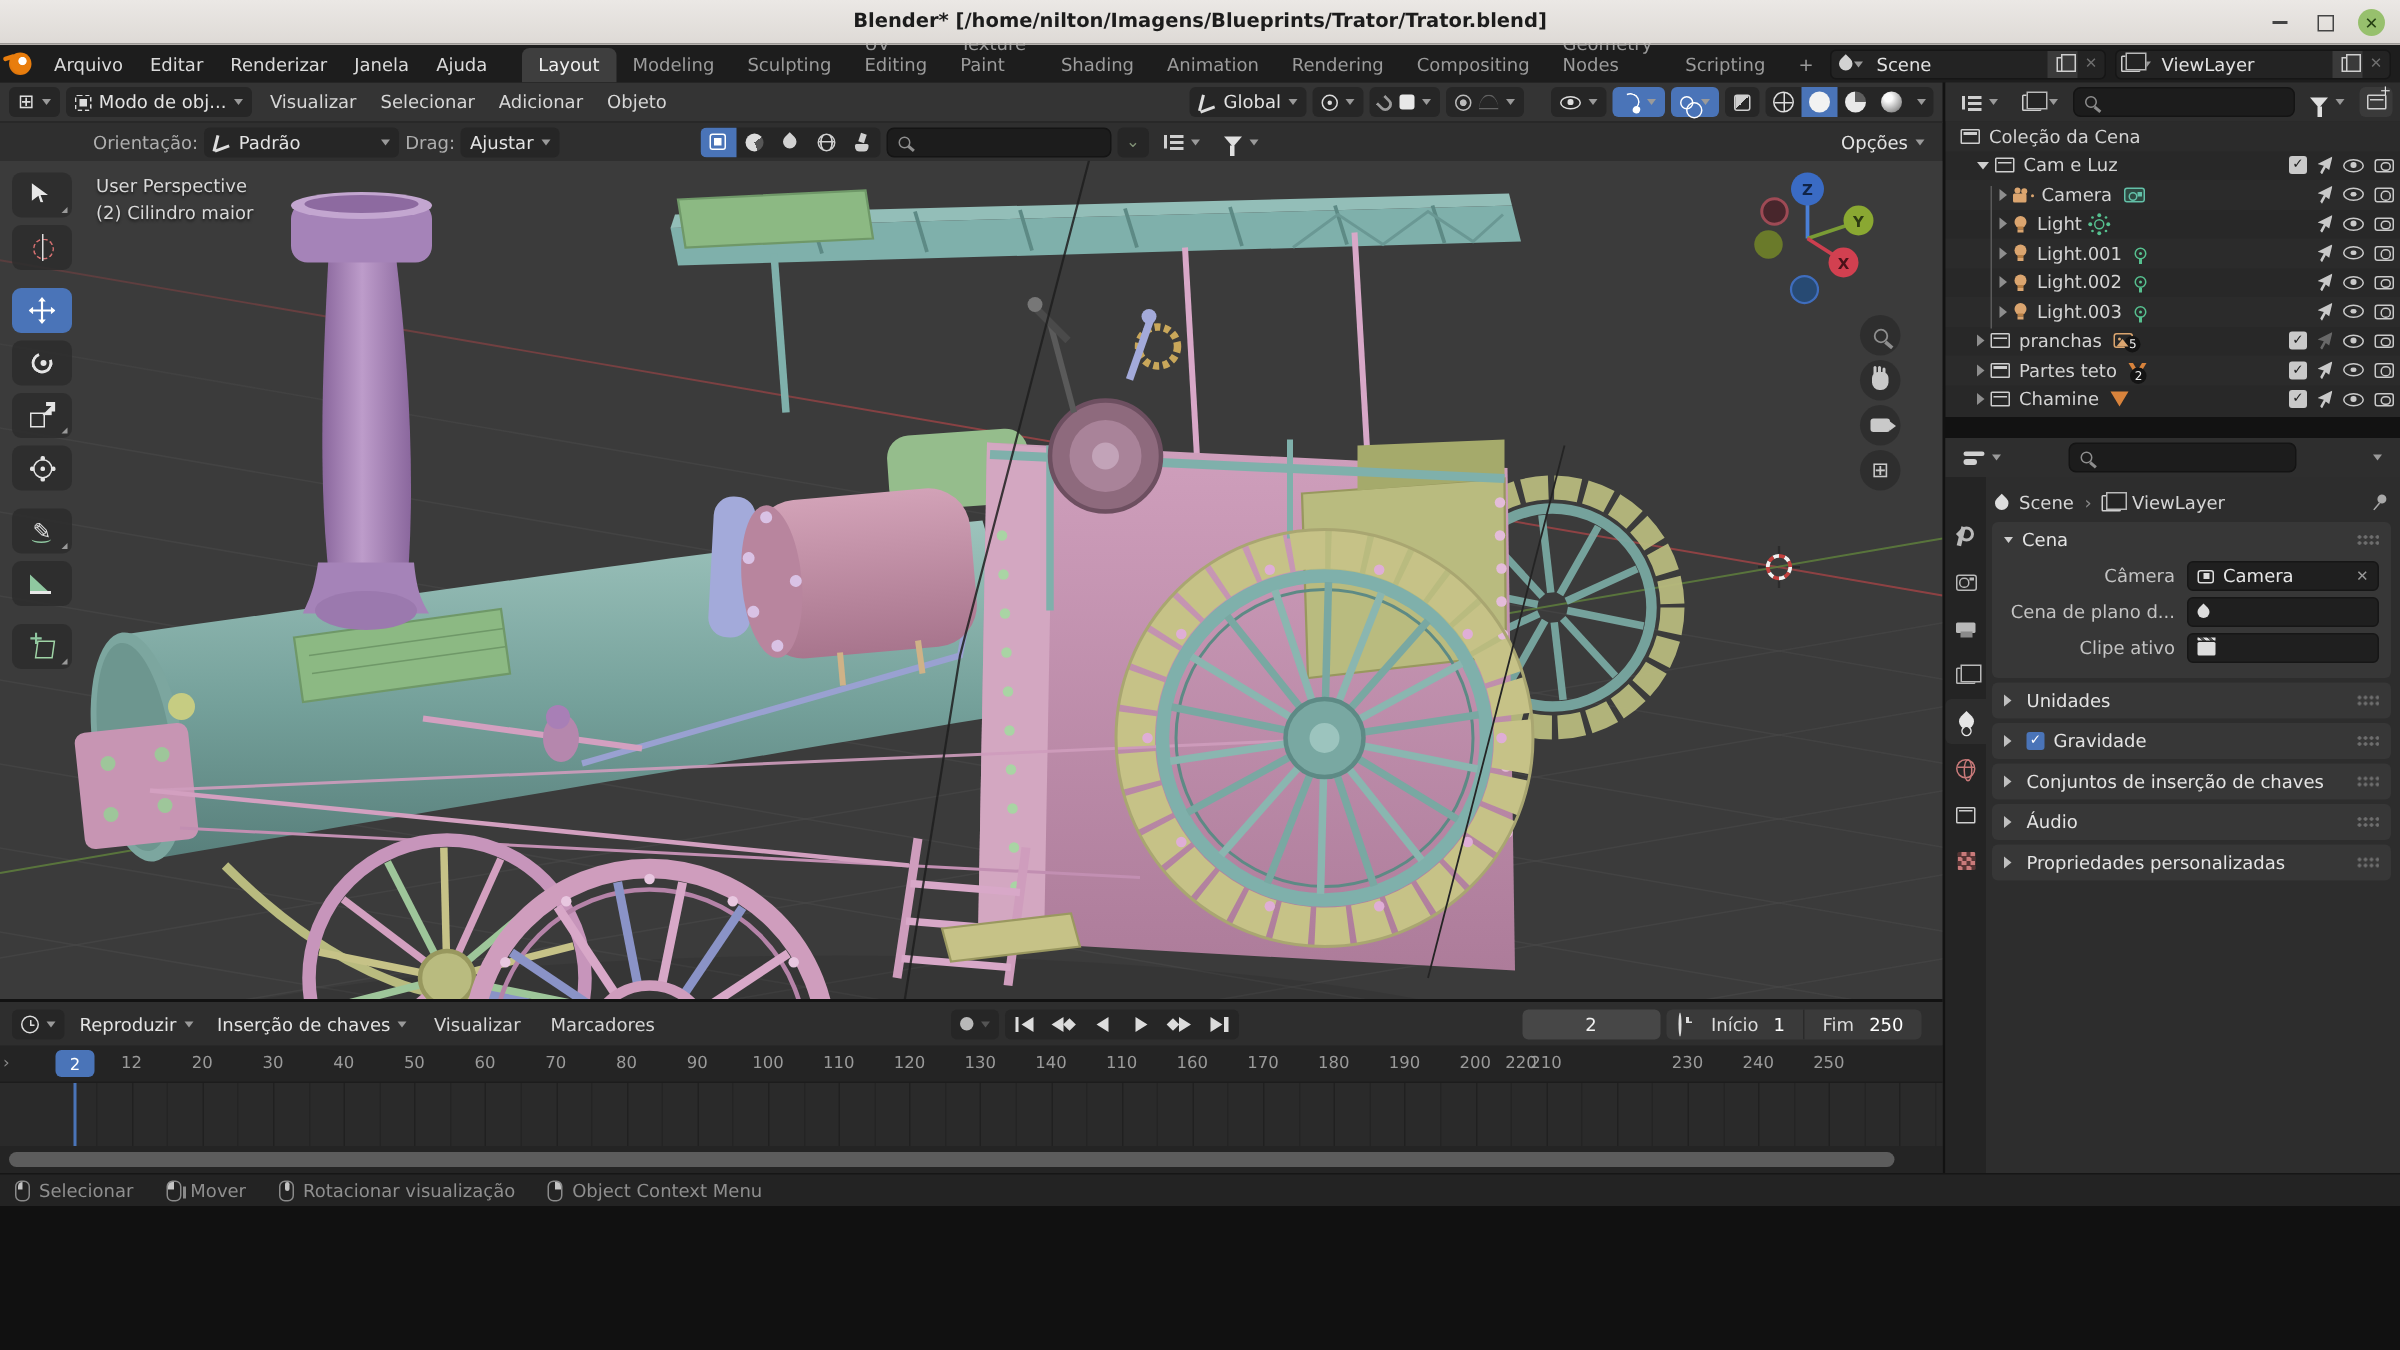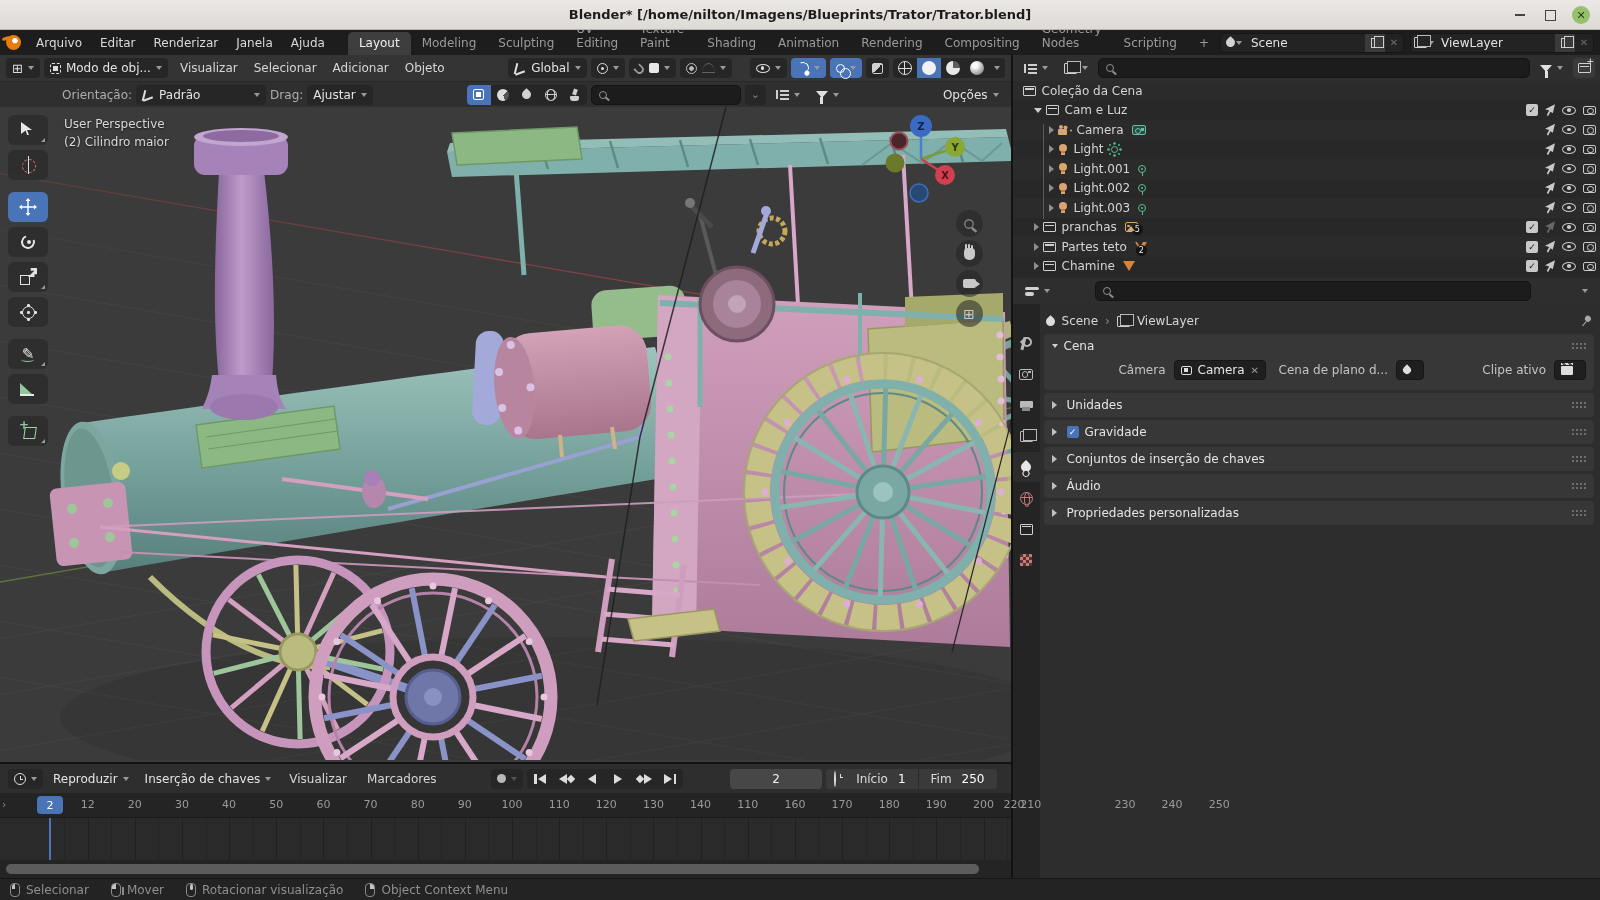--- a/index.html
+++ b/index.html
@@ -1,17 +1,17 @@
 <!DOCTYPE html>
 <html><head>
 <meta charset="utf-8">
 <style>
   *{margin:0;padding:0;box-sizing:border-box}
   html,body{width:1600px;height:900px;background:#111;font-family:"DejaVu Sans","Liberation Sans",sans-serif;overflow:hidden}
-  #app{width:1600px;height:900px;display:flex;flex-direction:column;background:#1d1d1d;position:relative}
+  #app{width:1600px;height:804px;display:flex;flex-direction:column;background:#1d1d1d;position:relative}
   .nosel{user-select:none}
   
   #titlebar{height:30px;background:linear-gradient(#ebe8e5,#dedad6);display:flex;align-items:center;justify-content:center;position:relative;border-bottom:1px solid #b7b3af}
   #titlebar .title{font-size:13px;font-weight:bold;color:#1c1c1c}
   #wincontrols{position:absolute;right:10px;top:0;height:30px;display:flex;align-items:center;gap:14px}
   .wc{width:16px;height:16px;display:flex;align-items:center;justify-content:center;color:#333;font-size:12px}
   .wc.min::before{content:"";width:10px;height:2px;background:#444}
   .wc.max::before{content:"";width:9px;height:9px;border:1.5px solid #444}
   .wc.close{width:18px;height:18px;border-radius:50%;background:#97c06d;color:#254014;font-size:11px;font-weight:bold}
   
@@ -30,21 +30,21 @@
   .idsel .nm{width:118px;padding-left:4px;color:#e2e2e2}
   .idsel .cp{width:20px;height:100%;background:#3a3a3a;display:flex;align-items:center;justify-content:center}
   .idsel .x{width:18px;display:flex;align-items:center;justify-content:center;color:#6f6f6f;font-size:10px}
   .i-copy{width:8px;height:10px;border:1px solid #cfcfcf;position:relative;background:#3a3a3a}
   .i-copy::before{content:"";position:absolute;left:2px;top:-3px;width:8px;height:10px;border:1px solid #cfcfcf;background:#3a3a3a}
   .chev{width:0;height:0;border-left:3.5px solid transparent;border-right:3.5px solid transparent;border-top:4px solid #9a9a9a;display:inline-block;flex:none}
   .chev.up{transform:rotate(180deg)}
   
   #main{flex:1;display:flex;min-height:0;background:#121212;gap:2px}
   #vpcol{width:1295px;display:flex;flex-direction:column;min-height:0}
-  #rightcol{flex:1;display:flex;flex-direction:column;gap:0;min-height:0}
+  #rightcol{flex:1;display:flex;flex-direction:column;gap:14px;min-height:0}
   
   .hdr{display:flex;align-items:center;font-size:12px;color:#d6d6d6;gap:4px;padding:0 6px}
   #vh1{height:26px;background:#343434}
   #vh2{height:26px;background:#2f2f2f;border-top:1px solid #282828}
   .btn{background:#262626;border-radius:4px;height:20px;display:flex;align-items:center;gap:5px;padding:0 6px;color:#e3e3e3}
   .btn.flat{background:transparent}
   .menu{padding:0 8px;color:#d6d6d6}
   .seg{display:flex;background:#262626;border-radius:4px;overflow:hidden;height:20px}
   .seg>span{width:24px;display:flex;align-items:center;justify-content:center}
   .seg>span.on{background:#4a74b8}
@@ -228,21 +228,21 @@
   .pt-texture{width:12px;height:12px;background:repeating-conic-gradient(#c97a7a 0 25%,#573434 0 50%);background-size:6px 6px;border-radius:1px}
   #pr-content{flex:1;display:flex;flex-direction:column;padding:4px 6px 0 4px;min-width:0}
   #breadcrumb{height:26px;display:flex;align-items:center;gap:7px;color:#d6d6d6;font-size:12px;padding:0 2px}
   #breadcrumb .sep{color:#8a8a8a}
   .i-pin{width:12px;height:12px;position:relative;transform:rotate(40deg)}
   .i-pin::before{content:"";position:absolute;left:3px;top:0;width:6px;height:6px;border-radius:50%;background:#a9a9a9}
   .i-pin::after{content:"";position:absolute;left:5.5px;top:6px;width:1.5px;height:6px;background:#a9a9a9}
   .panel{background:#373737;border-radius:4px;margin-bottom:3px}
   .panel-hdr{height:24px;display:flex;align-items:center;gap:6px;padding:0 8px;color:#e4e4e4;font-size:12px}
   .panel-hdr .grip{margin-left:auto;width:15px;height:8px;background:radial-gradient(#6f6f6f 1px,transparent 1.3px);background-size:4px 4px}
-  .pfields{padding:2px 8px 10px 4px;display:flex;flex-direction:row;gap:4px}
+  .pfields{padding:2px 8px 10px 4px;display:flex;flex-direction:column;gap:4px}
   .prow{display:flex;align-items:center;gap:8px}
   .prow .plabel{width:118px;text-align:right;color:#c3c3c3;font-size:12px;white-space:nowrap;overflow:hidden;flex:none}
   .pchip{flex:1;height:20px;background:#1f1f1f;border:1px solid #161616;border-radius:4px;display:flex;align-items:center;gap:6px;padding:0 6px;color:#e6e6e6;font-size:12px}
   .pchip .x{margin-left:auto;color:#9a9a9a;font-size:10px}
   .ci-camera{width:11px;height:9px;border:1.3px solid #ddd;border-radius:2px;background:linear-gradient(#ddd,#ddd) center/4px 4px no-repeat}
   .ci-scene{width:8px;height:8px;background:#ddd;border-radius:0 50% 50% 50%;transform:rotate(45deg)}
   .ci-clip{width:12px;height:9px;background:#ddd;border-radius:1px;position:relative}
   .ci-clip::before{content:"";position:absolute;left:0;top:-3px;width:12px;height:2.5px;background:repeating-linear-gradient(45deg,#ddd 0 2px,#555 2px 4px)}
   .pcheck{width:12px;height:12px;background:#4a74b8;border-radius:2px;color:#fff;font-size:9px;line-height:12px;text-align:center;font-weight:bold}
   

